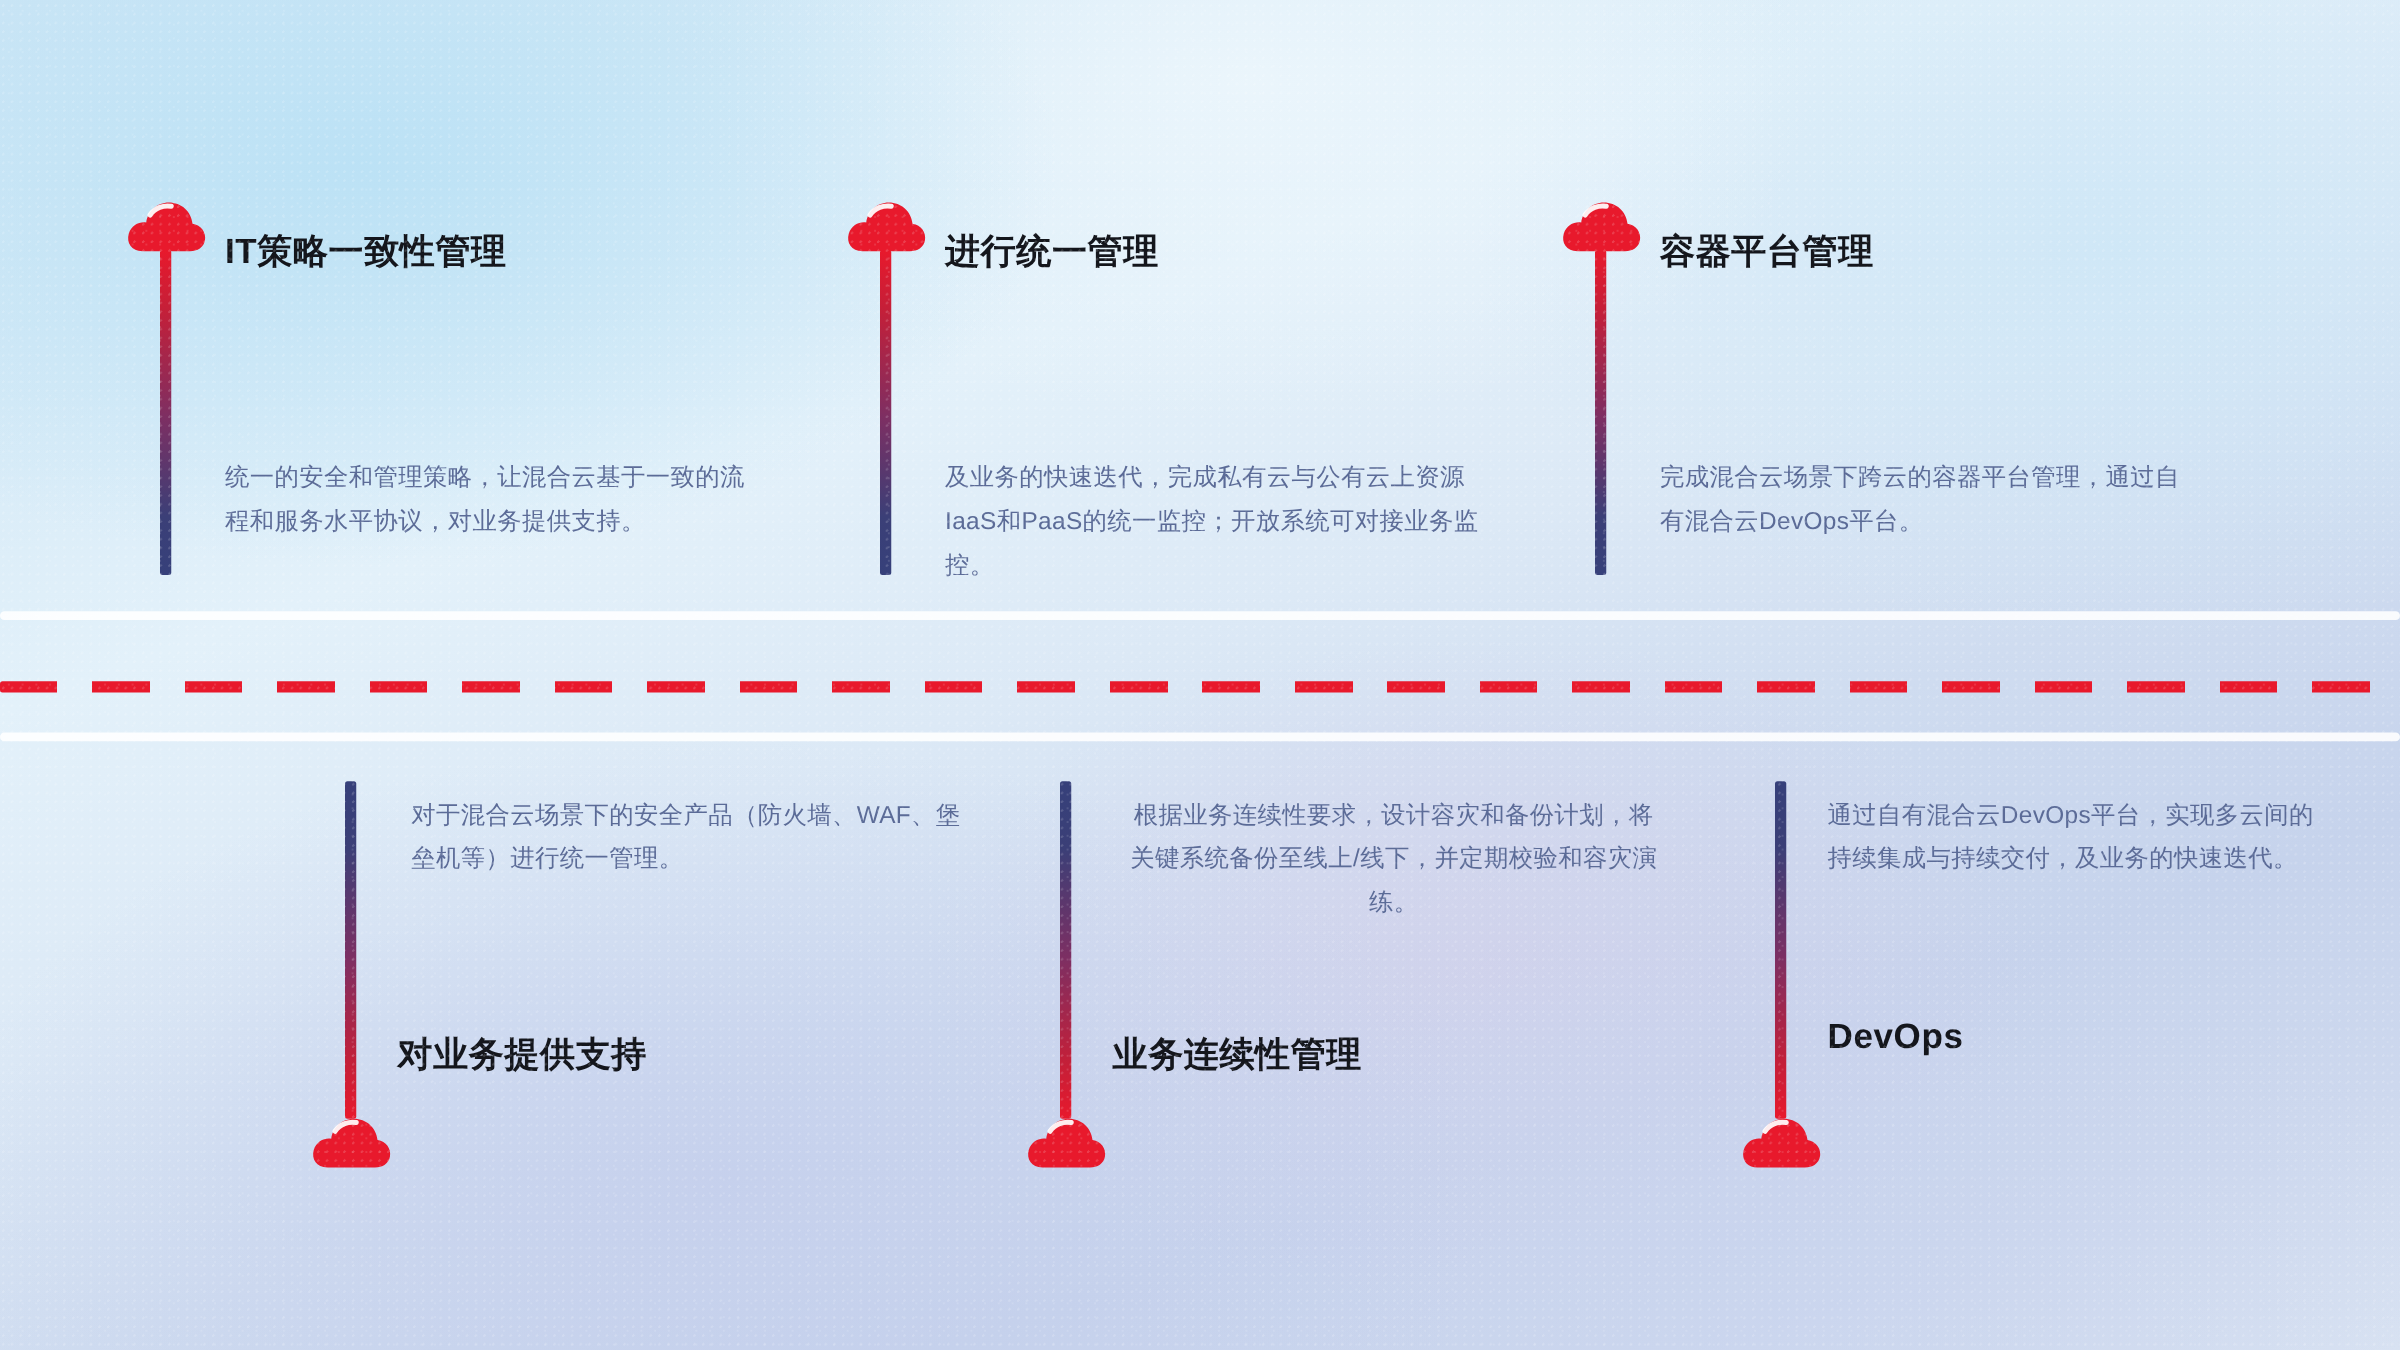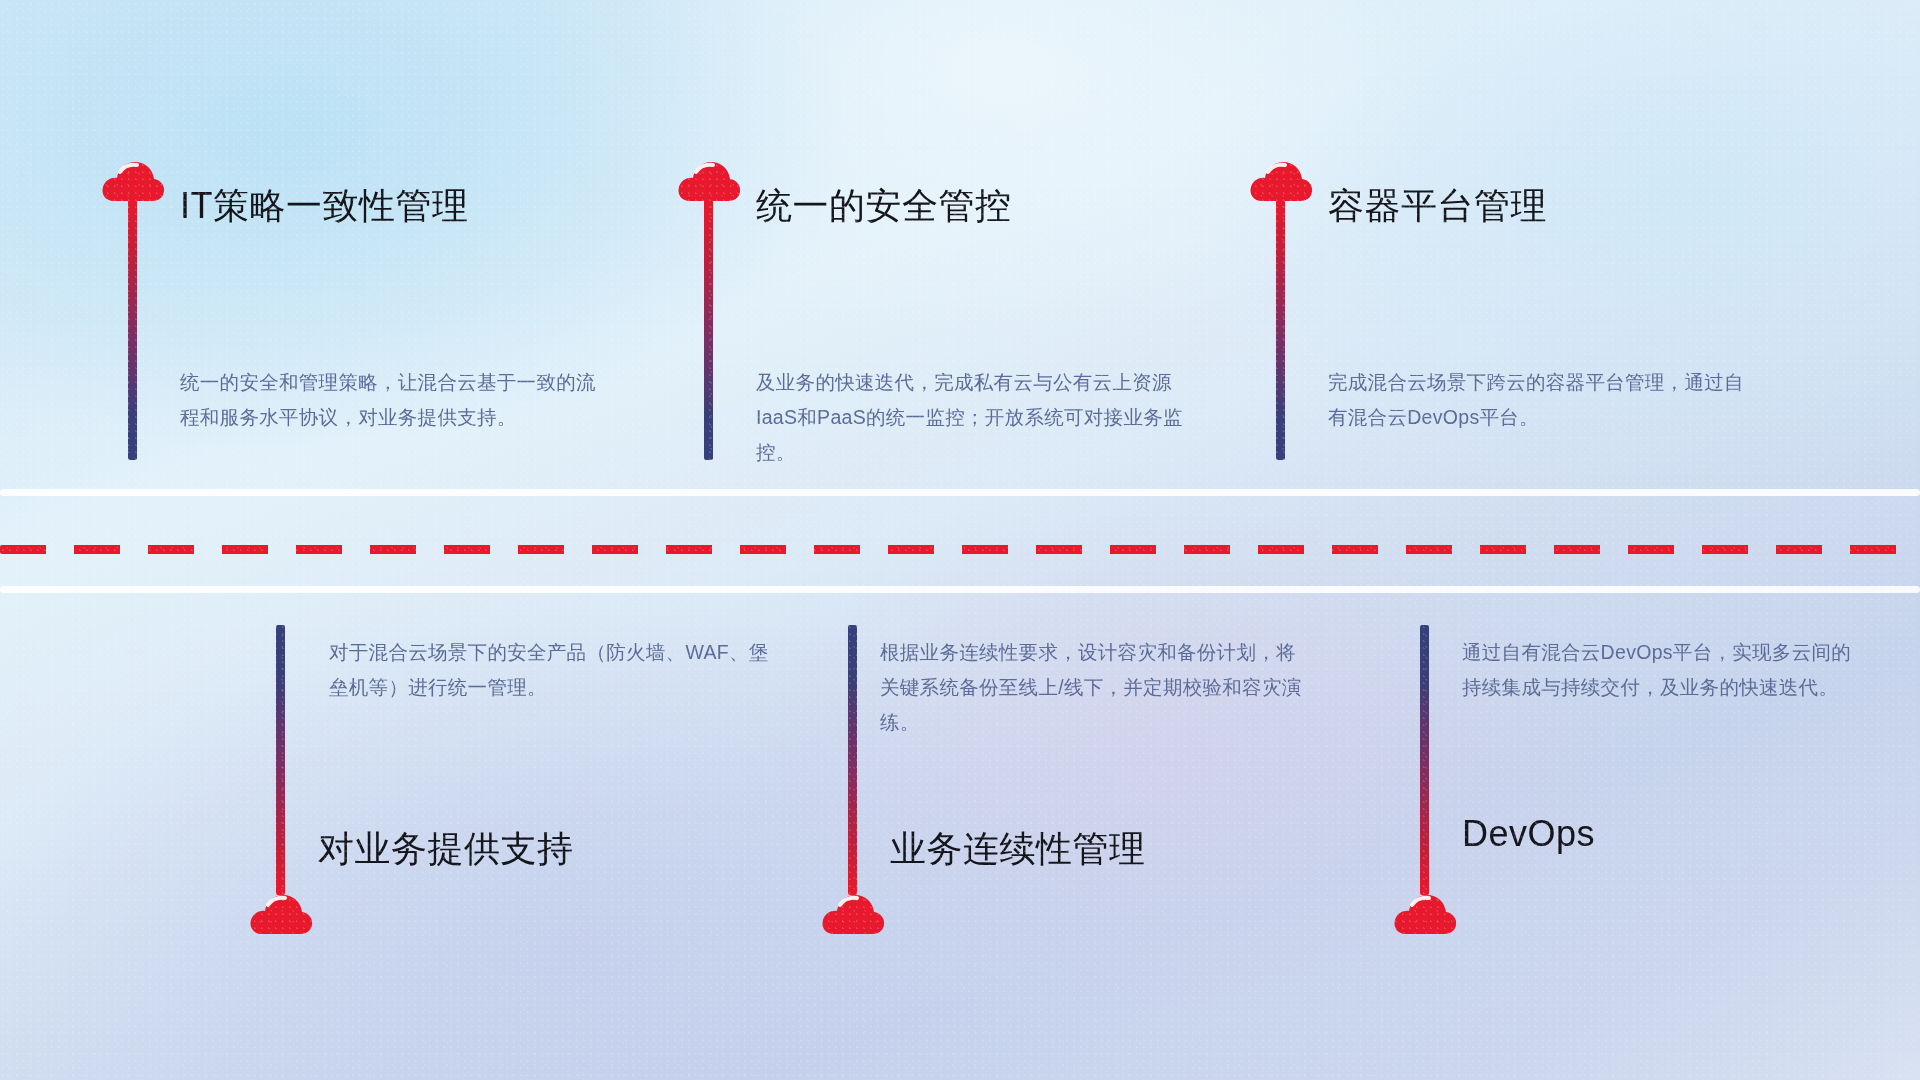--- a/index.html
+++ b/index.html
@@ -53,22 +53,22 @@
       to right,
       #e8192c 0px, #e8192c 46px,
       rgba(0,0,0,0) 46px, rgba(0,0,0,0) 74px);
     border-radius:2px;
   }
 
   
   .col { position:absolute; }
 
   .title {
-    font-size:36px;
-    font-weight:normal;
+    font-size:28px;
+    font-weight:bold;
     color:#14161c;
     letter-spacing:.5px;
     white-space:nowrap;
   }
   .body {
     font-size:19.5px;
     line-height:35px;
     color:#5b6b97;
     letter-spacing:.3px;
   }
@@ -110,21 +110,21 @@
   <div class="col" style="left:676px; top:160px; width:470px;">
     <div class="pin" style="left:0px; top:0px;">
       <div class="cloud">
         <svg width="66" height="42" viewBox="0 0 66 42">
           <path d="M14 41 C5 41 1 34 3 27 C5 20 12 17 17 18 C18 9 26 2 35 2 C45 2 53 9 54 19 C61 20 65 26 64 32 C63 38 58 41 52 41 Z" fill="#e8192c"></path>
           <path d="M20 12 C24 6 31 4 37 5" stroke="#ffffff" stroke-width="4" stroke-linecap="round" fill="none" opacity="0.92"></path>
         </svg>
       </div>
       <div class="stem down" style="left:28px; top:40px; height:260px;"></div>
     </div>
-    <div class="title" style="position:absolute; left:80px; top:22px;">统一的安全管控</div>
+    <div class="title" style="position:absolute; left:80px; top:22px;">进行统一管理</div>
     <div class="body" style="position:absolute; left:80px; top:205px; width:440px;">及业务的快速迭代，完成私有云与公有云上资源IaaS和PaaS的统一监控；开放系统可对接业务监控。</div>
   </div>
 
   <div class="col" style="left:1248px; top:160px; width:450px;">
     <div class="pin" style="left:0px; top:0px;">
       <div class="cloud">
         <svg width="66" height="42" viewBox="0 0 66 42">
           <path d="M14 41 C5 41 1 34 3 27 C5 20 12 17 17 18 C18 9 26 2 35 2 C45 2 53 9 54 19 C61 20 65 26 64 32 C63 38 58 41 52 41 Z" fill="#e8192c"></path>
           <path d="M20 12 C24 6 31 4 37 5" stroke="#ffffff" stroke-width="4" stroke-linecap="round" fill="none" opacity="0.92"></path>
         </svg>
@@ -158,21 +158,21 @@
   <div class="col" style="left:820px; top:625px; width:470px;">
     <div class="pin" style="left:0px; top:0px;">
       <div class="stem up" style="left:28px; top:0px; height:270px;"></div>
       <div class="cloud" style="position:absolute; left:0px; top:268px;">
         <svg width="66" height="42" viewBox="0 0 66 42">
           <path d="M14 41 C5 41 1 34 3 27 C5 20 12 17 17 18 C18 9 26 2 35 2 C45 2 53 9 54 19 C61 20 65 26 64 32 C63 38 58 41 52 41 Z" fill="#e8192c"></path>
           <path d="M20 12 C24 6 31 4 37 5" stroke="#ffffff" stroke-width="4" stroke-linecap="round" fill="none" opacity="0.92"></path>
         </svg>
       </div>
     </div>
-    <div class="body" style="position:absolute; left:60px; top:10px; width:430px;">根据业务连续性要求，设计容灾和备份计划，将关键系统备份至线上/线下，并定期校验和容灾演练。</div>
+    <div class="body" style="position:absolute; left:80px; top:10px; width:430px;text-align:center;">根据业务连续性要求，设计容灾和备份计划，将关键系统备份至线上/线下，并定期校验和容灾演练。</div>
     <div class="title" style="position:absolute; left:70px; top:200px;">业务连续性管理</div>
   </div>
 
   <div class="col" style="left:1392px; top:625px; width:460px;">
     <div class="pin" style="left:0px; top:0px;">
       <div class="stem up" style="left:28px; top:0px; height:270px;"></div>
       <div class="cloud" style="position:absolute; left:0px; top:268px;">
         <svg width="66" height="42" viewBox="0 0 66 42">
           <path d="M14 41 C5 41 1 34 3 27 C5 20 12 17 17 18 C18 9 26 2 35 2 C45 2 53 9 54 19 C61 20 65 26 64 32 C63 38 58 41 52 41 Z" fill="#e8192c"></path>
           <path d="M20 12 C24 6 31 4 37 5" stroke="#ffffff" stroke-width="4" stroke-linecap="round" fill="none" opacity="0.92"></path>

